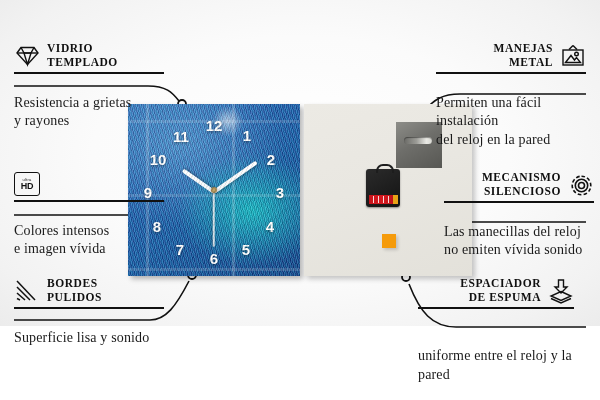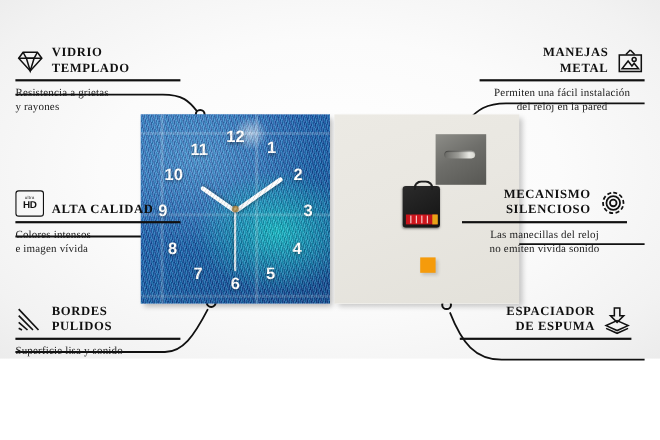--- a/index.html
+++ b/index.html
@@ -92,29 +92,29 @@
     background:radial-gradient(circle,#c9a96a,#7d6534);box-shadow:0 0 2px rgba(0,0,0,.5);}
   
   .callout{position:absolute;}
   .co-head{display:flex;align-items:center;gap:7px;}
   .co-title{
     font-family:"Liberation Serif",serif;font-weight:700;font-size:11.5px;
     letter-spacing:.55px;color:#101010;line-height:1.18;text-transform:uppercase;
   }
   .rule{height:1.6px;background:#111;margin-top:3px;}
   .co-sub{
-    font-family:"Liberation Serif",serif;font-size:10px;color:#1a1a1a;
-    line-height:1.34;margin-top:4px;letter-spacing:.15px;
+    font-family:"Liberation Serif",serif;font-size:14px;color:#1a1a1a;
+    line-height:1.34;margin-top:20px;letter-spacing:.15px;
   }
   .left .co-head{justify-content:flex-start;}
   .left .co-title{text-align:left;}
   .left .co-sub{text-align:left;}
-  .right .co-head{justify-content:flex-end;}
+  .right .co-head{justify-content:flex-end;align-items:flex-end;}
   .right .co-title{text-align:right;}
-  .right .co-sub{text-align:center;}
+  .right .co-sub{text-align:left;}
   .ico{width:26px;height:26px;flex:0 0 26px;display:flex;align-items:center;justify-content:center;}
   .ico svg{display:block;}
   .hdbox{
     width:26px;height:22px;border:1.6px solid #111;border-radius:3px;
     display:flex;flex-direction:column;align-items:center;justify-content:center;line-height:1;
   }
   .hdbox b{font-family:"Liberation Sans",sans-serif;font-size:9px;font-weight:700;color:#111;letter-spacing:-.3px;}
   .hdbox s{font-family:"Liberation Sans",sans-serif;font-size:4px;text-decoration:none;color:#111;letter-spacing:.2px;}
   svg.lines{position:absolute;left:0;top:0;width:600px;height:400px;pointer-events:none;}
 </style>
@@ -205,21 +205,21 @@
 
   <div class="callout left" style="left:14px;top:171px;width:150px;">
     <div class="co-head">
       <span class="ico">
         <span class="hdbox">
           <s>ultra</s>
           <b>HD</b>
         </span>
       </span>
       <div>
-        <div class="co-title"><br><span>ALTA CALIDAD</span></div>
+        <div class="co-title"><br></div>
       </div>
     </div>
     <div class="rule" style="width:150px;"></div>
     <div class="co-sub"><span>Colores intensos</span><br><span>e imagen vívida</span></div>
   </div>
 
   <div class="callout left" style="left:14px;top:277px;width:150px;">
     <div class="co-head">
       <span class="ico">
         <svg width="25" height="24" viewBox="0 0 25 24">
@@ -253,21 +253,21 @@
           <path d="M5.5,18.5 L11,11.5 L14.5,16 L16.5,13.5 L20.5,18.5 Z"></path>
           <circle cx="16.5" cy="10" r="1.8"></circle>
             </g>
           </svg>
       </span>
     </div>
     <div class="rule" style="width:150px;"></div>
     <div class="co-sub"><span>Permiten una fácil instalación</span><br><span>del reloj en la pared</span></div>
   </div>
 
-  <div class="callout right" style="left:420px;top:171px;width:150px;">
+  <div class="callout right" style="left:444px;top:171px;width:150px;">
     <div class="co-head">
       <div>
         <div class="co-title"><span>MECANISMO</span><br><span>SILENCIOSO</span></div>
       </div>
       <span class="ico">
         <svg width="25" height="25" viewBox="0 0 25 25">
             <g fill="none" stroke="#111" stroke-width="1.6">
           <path d="M12.5,3.2 a9.3,9.3 0 1 1 -0.01,0" stroke-dasharray="3.6 2.2"></path>
           <circle cx="12.5" cy="12.5" r="6.2"></circle>
           <circle cx="12.5" cy="12.5" r="3"></circle>
@@ -288,16 +288,16 @@
         <svg width="26" height="26" viewBox="0 0 26 26">
             <g fill="none" stroke="#111" stroke-width="1.4">
           <path d="M10.5,2 L15.5,2 L15.5,9 L19,9 L13,15 L7,9 L10.5,9 Z"></path>
           <path d="M13,13.5 L23,18 L13,22.5 L3,18 Z"></path>
           <path d="M3,20.5 L13,25 L23,20.5"></path>
             </g>
           </svg>
       </span>
     </div>
     <div class="rule" style="width:156px;"></div>
-    <div class="co-sub"><br></div>
+    <div class="co-sub"><br><span>uniforme entre el reloj y la pared</span></div>
   </div>
 
 </div>
 
 </body></html>

